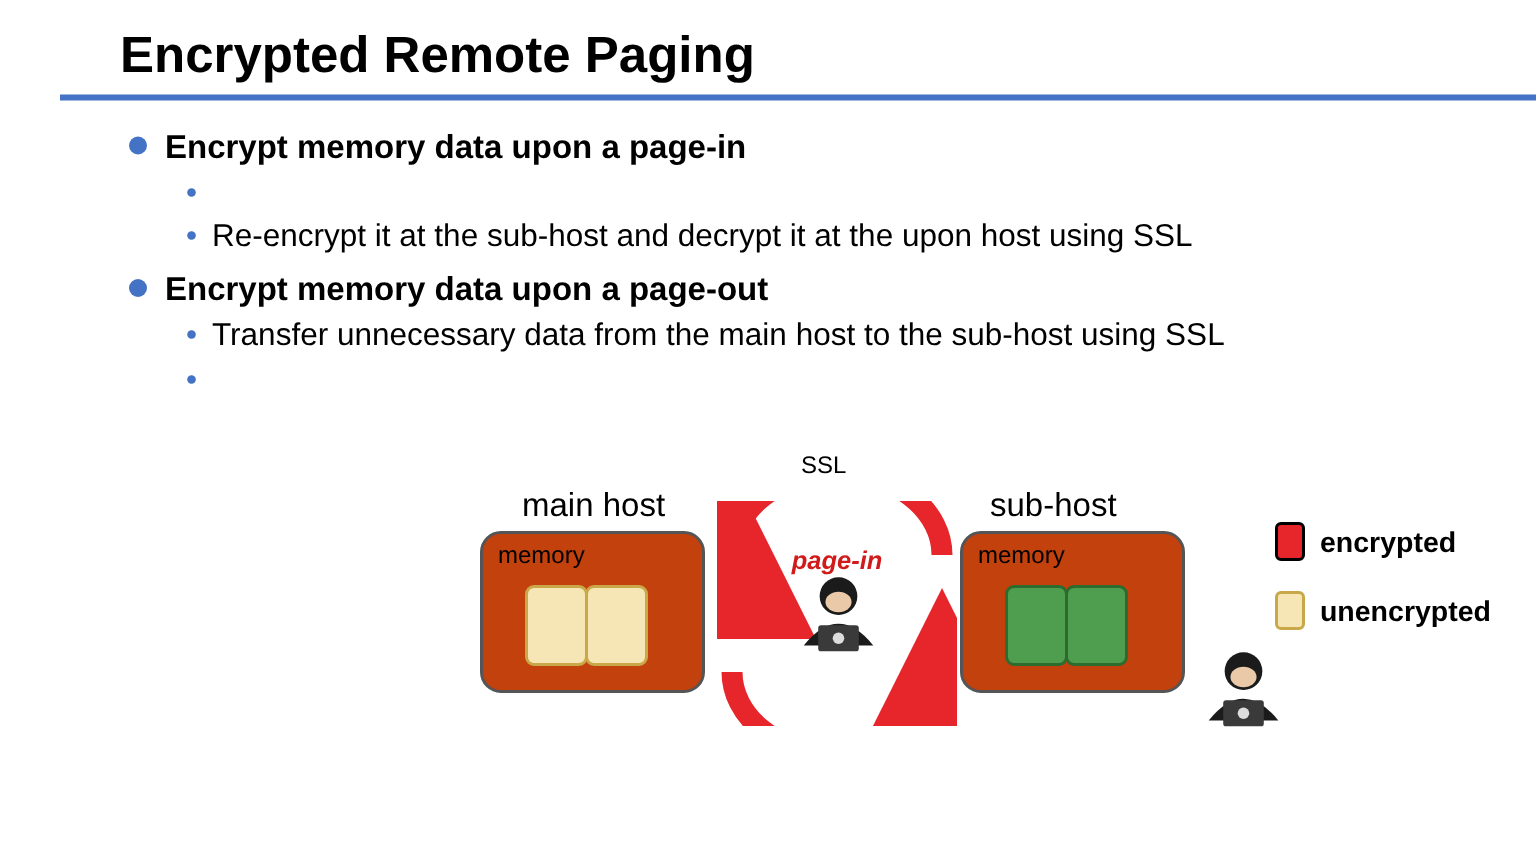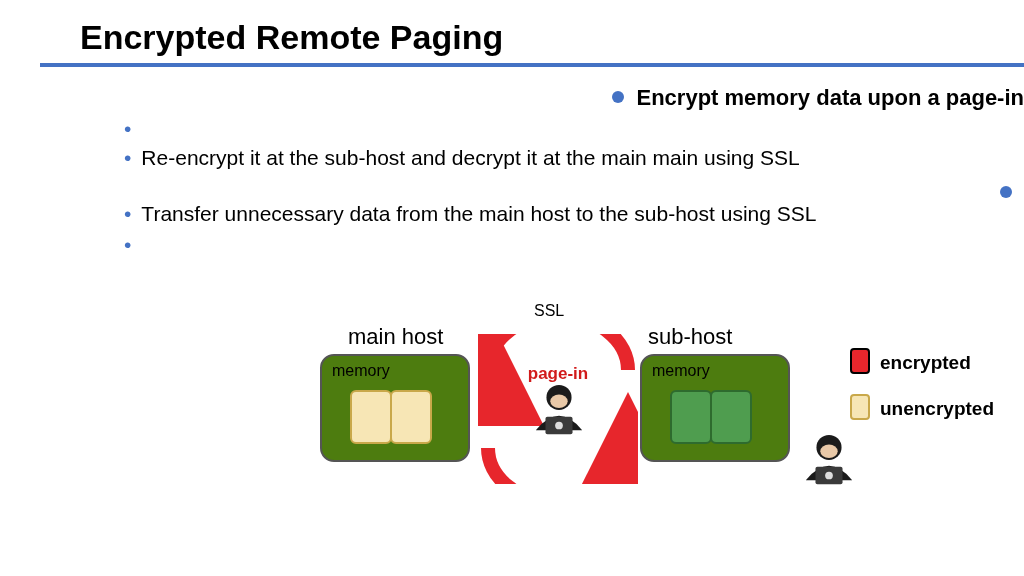--- a/index.html
+++ b/index.html
@@ -1,28 +1,28 @@
 <!DOCTYPE html>
 <html><head>
 <meta charset="utf-8">
 <style>
   * { box-sizing: border-box; margin: 0; padding: 0; }
   html, body { width: 1024px; height: 576px; font-family: Arial, Helvetica, sans-serif; background: #fff; color: #000; overflow: hidden; }
   .slide { width: 1024px; height: 576px; position: relative; padding: 18px 40px 0 40px; margin-left: 40px; }
   .title { font-size: 34px; font-weight: bold; margin-bottom: 6px; }
   .divider { height: 4px; background: #4472c4; margin: 0 -40px 16px -40px; }
   .content { font-size: 22px; line-height: 1.35; }
-  .bullet-l1 { display: flex; align-items: flex-start; margin: 6px 0 2px 6px; font-weight: bold; justify-content: flex-end; }
+  .bullet-l1 { display: flex; align-items: flex-start; margin: 6px 0 2px 6px; font-weight: bold; }
   .bullet-l1 .dot { width: 12px; height: 12px; border-radius: 50%; background: #4472c4; flex: 0 0 auto; margin: 8px 12px 0 0; }
   .bullet-l2 { display: flex; align-items: flex-start; margin: 2px 0 2px 44px; font-weight: normal; font-size: 21px; }
   .bullet-l2 .dash { color: #4472c4; margin-right: 10px; line-height: 1.3; }
   .diagram { position: absolute; left: 40px; right: 40px; top: 302px; height: 240px; }
   .ssl-label { position: absolute; left: 454px; top: 0; font-size: 16px; }
   .host-title { position: absolute; font-size: 22px; text-align: center; }
-  .host-box { position: absolute; width: 150px; height: 108px; border: 2px solid #555; border-radius: 14px; background: #4d7c0f; }
+  .host-box { position: absolute; width: 150px; height: 108px; border: 2px solid #555; border-radius: 14px; background: #c2410c; }
   .mem-label { position: absolute; top: 6px; left: 10px; font-size: 16px; }
   .mem-cells { position: absolute; top: 34px; left: 28px; display: flex; }
   .cell { width: 42px; height: 54px; border: 2px solid; border-radius: 6px; }
   .cell + .cell { margin-left: -2px; }
   .unenc { background: #f7e6b5; border-color: #c9a84a; }
   .reenc { background: #4f9d4f; border-color: #2e6b2e; }
   .enc-sw { background: #e7262c; border-color: #a11217; border-radius: 5px; }
   .arrows { position: absolute; left: 398px; top: 32px; width: 160px; height: 150px; }
   .page-label { position: absolute; color: #d11b1b; font-weight: bold; font-size: 17px; left: 50%; transform: translateX(-50%); width: 100%; text-align:center; }
   .hacker { position: absolute; width: 58px; }
@@ -43,25 +43,26 @@
   <div class="content">
     <div class="bullet-l1">
       <span class="dot"></span>
       <span>Encrypt memory data upon a page-in</span>
     </div>
     <div class="bullet-l2">
       <span class="dash">•</span>
     </div>
     <div class="bullet-l2">
       <span class="dash">•</span>
-      <span>Re-encrypt it at the sub-host and decrypt it at the main main using SSL</span>
+      <span>Re-encrypt it at the sub-host and decrypt it at the upon host using SSL</span>
     </div>
 
     <div class="bullet-l1">
       <span class="dot"></span>
+      <span>Encrypt memory data upon a page-out</span>
     </div>
     <div class="bullet-l2">
       <span class="dash">•</span>
       <span>Transfer unnecessary data from the main host to the sub-host using SSL</span>
     </div>
     <div class="bullet-l2">
       <span class="dash">•</span>
     </div>
   </div>
 
@@ -70,21 +71,21 @@
 
     <div class="host-title" style="left:268px; top:22px;">main host</div>
     <div class="host-box" style="left:240px; top:52px;">
       <div class="mem-label">memory</div>
       <div class="mem-cells">
         <div class="cell unenc"></div>
         <div class="cell unenc"></div>
       </div>
     </div>
 
-    <div class="host-title" style="left:568px; top:22px;">sub-host</div>
+    <div class="host-title" style="left:580px; top:22px;">sub-host</div>
     <div class="host-box" style="left:560px; top:52px;">
       <div class="mem-label">memory</div>
       <div class="mem-cells">
         <div class="cell reenc"></div>
         <div class="cell reenc"></div>
       </div>
     </div>
 
     <div class="arrows">
       <svg viewBox="0 0 160 150" width="160" height="150">
@@ -92,21 +93,21 @@
           <marker id="ahL" markerWidth="8" markerHeight="8" refX="4" refY="4" orient="auto">
             <path d="M8,0 L0,4 L8,8 Z" fill="#e7262c"></path>
           </marker>
           <marker id="ahR" markerWidth="8" markerHeight="8" refX="4" refY="4" orient="auto">
             <path d="M0,0 L8,4 L0,8 Z" fill="#e7262c"></path>
           </marker>
         </defs>
         <path d="M150,36 A70,55 0 0 0 10,36" fill="none" stroke="#e7262c" stroke-width="14" marker-start="#ahR" marker-end="url(#ahL)"></path>
         <path d="M10,114 A70,55 0 0 0 150,114" fill="none" stroke="#e7262c" stroke-width="14" marker-start="#ahR" marker-end="url(#ahR)"></path>
       </svg>
-      <div class="page-label" style="top:30px;">page-in</div>
+      <div class="page-label" style="top:30px;font-style:italic;">page-in</div>
     </div>
 
     <svg class="hacker" style="left:450px; top:80px;" viewBox="0 0 60 56">
       <ellipse cx="30" cy="16" rx="13" ry="13" fill="#1b1b1b"></ellipse>
       <ellipse cx="30" cy="20" rx="9" ry="7" fill="#e9c9a8"></ellipse>
       <path d="M6,50 Q30,20 54,50 Z" fill="#1b1b1b"></path>
       <rect x="16" y="36" width="28" height="18" rx="2" fill="#3a3a3a"></rect>
       <circle cx="30" cy="45" r="4" fill="#ddd"></circle>
     </svg>
     <svg class="hacker" style="left:720px; top:130px;" viewBox="0 0 60 56">

